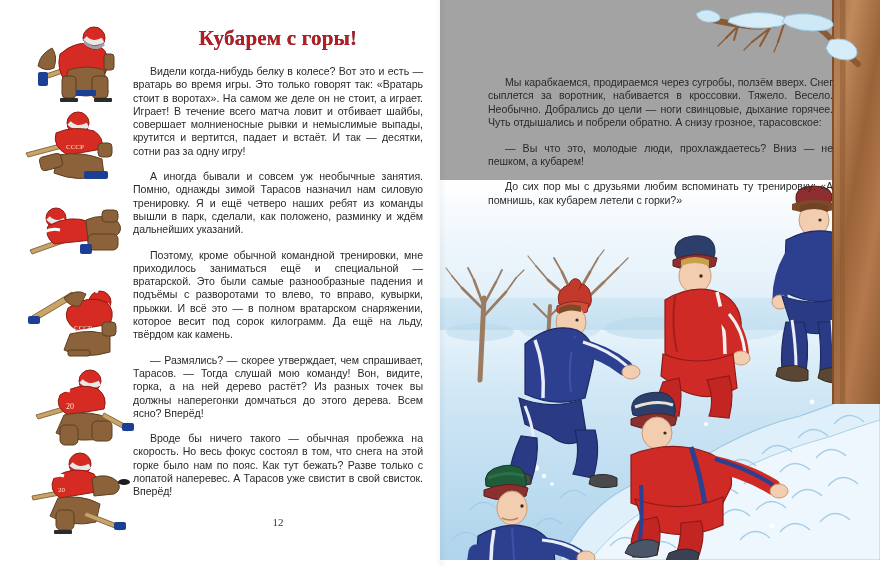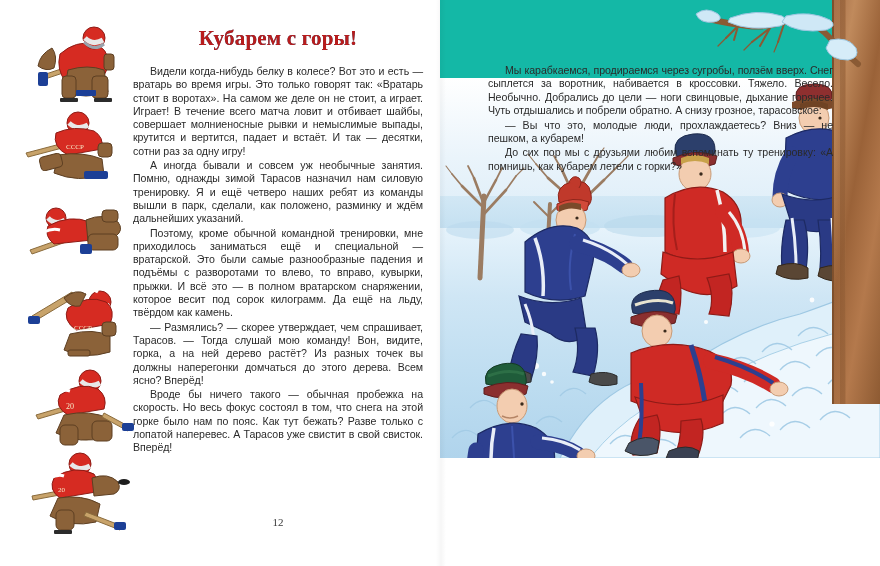--- a/index.html
+++ b/index.html
@@ -21,31 +21,31 @@
   .text-col{position:absolute;left:133px;top:26px;width:290px;}
   .chapter-title{
     font-family:"Liberation Serif",serif;
     font-size:21px;font-weight:700;color:#b91c1c;
     text-align:center;letter-spacing:.2px;margin:0 0 14px 0;
     text-shadow:0 0 .4px #1f4e79;
   }
   .para{
     font-family:"Liberation Sans",sans-serif;
     font-size:10.6px;line-height:13.3px;color:#2a2a2a;
-    text-align:justify;text-indent:17px;margin:0 0 1px 0;
+    text-align:justify;text-indent:17px;margin:12px 0 1px 0;
     -webkit-font-smoothing:antialiased;
     letter-spacing:-0.05px;
   }
   .folio{
     position:absolute;left:133px;top:516px;width:290px;text-align:center;
     font-family:"Liberation Serif",serif;font-size:11px;color:#3a3a3a;
   }
 
   
-  .page-right{position:absolute;left:440px;top:0;width:440px;height:458px;background:#14b8a6;overflow:hidden;}
+  .page-right{position:absolute;left:440px;top:0;width:440px;height:560px;background:#a3a3a3;overflow:hidden;}
   .rtext{position:absolute;left:48px;top:64px;width:345px;z-index:40;}
   .rtext .para{font-size:10.6px;line-height:13.4px;}
 
   
   .trunk{
     position:absolute;right:0;top:0;width:46px;height:404px;
     background:linear-gradient(100deg,#a8704a 0%,#c08a5c 18%,#9a6238 45%,#b4794c 70%,#8d5a32 100%);
     border-left:2px solid #7d4f2c;
     z-index:10;
   }

